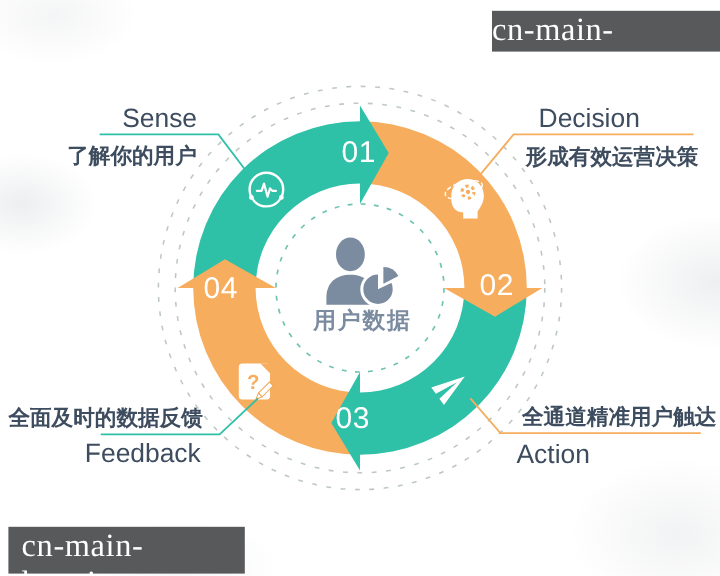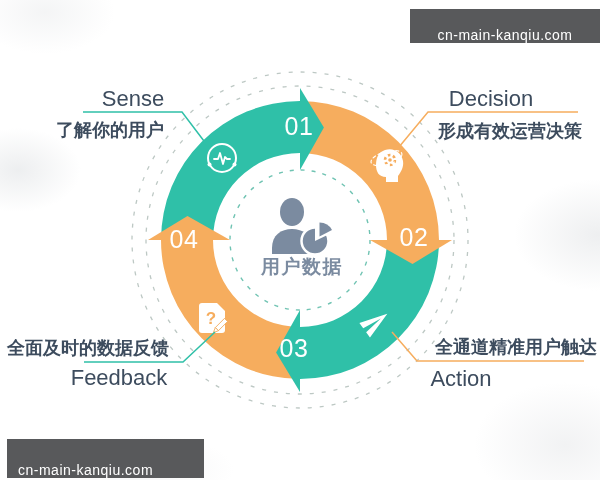--- a/index.html
+++ b/index.html
@@ -39,22 +39,22 @@
   .num{fill:#ffffff;font-family:"Liberation Sans",sans-serif;font-size:25px;font-weight:500;letter-spacing:.5px;}
   .en{fill:var(--text_dark);font-family:"Liberation Sans",sans-serif;font-size:22px;font-weight:400;}
   .zh{fill:var(--text_dark);font-family:"Liberation Sans","DejaVu Sans",sans-serif;font-size:18px;font-weight:600;}
   .center-label{fill:var(--center_slate);font-family:"Liberation Sans","DejaVu Sans",sans-serif;font-size:19px;font-weight:600;letter-spacing:1.5px;}
   .slate{fill:var(--center_slate);}
   .icon-stroke{stroke:#ffffff;fill:none;stroke-linecap:round;stroke-linejoin:round;}
   .qmark{fill:var(--orange);font-family:"Liberation Sans",sans-serif;font-size:17px;font-weight:700;}
   
   .wm{
     position:absolute;background:var(--watermark_bg);color:var(--watermark_text);
-    font-family:Liberation Sans, sans-serif;font-size:14px;letter-spacing:.5px;
-    display:flex;align-items:flex-end;
+    font-family:Liberation Serif, serif;font-size:27px;letter-spacing:.5px;
+    display:flex;align-items:flex-start;
   }
   .wm-top{right:0;top:9px;width:190px;height:34px;justify-content:center;}
   .wm-bottom{left:7px;top:439px;width:186px;height:39px;padding-left:11px;justify-content:flex-start;}
 </style>
 </head>
 <body>
 
 <div class="stage">
 
   <svg width="600" height="480" viewBox="0 0 600 480">

